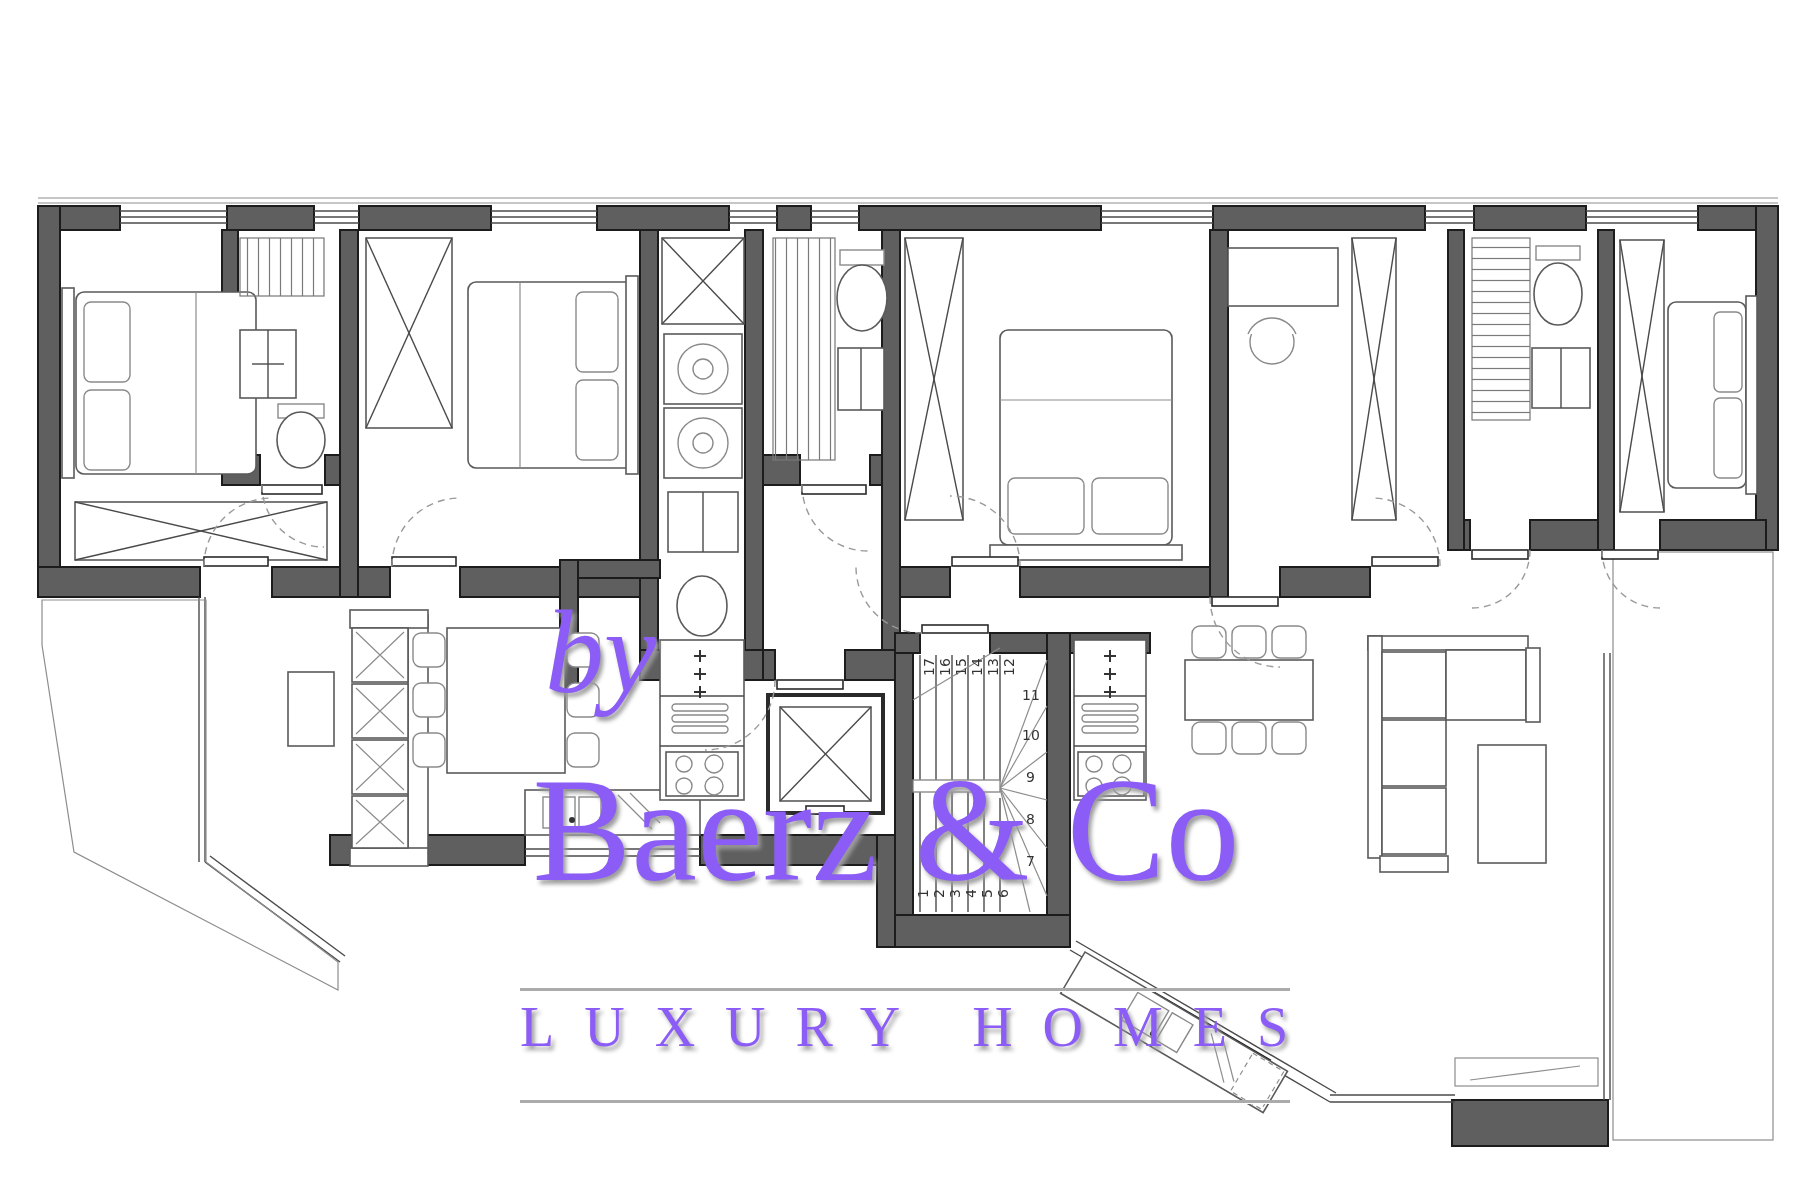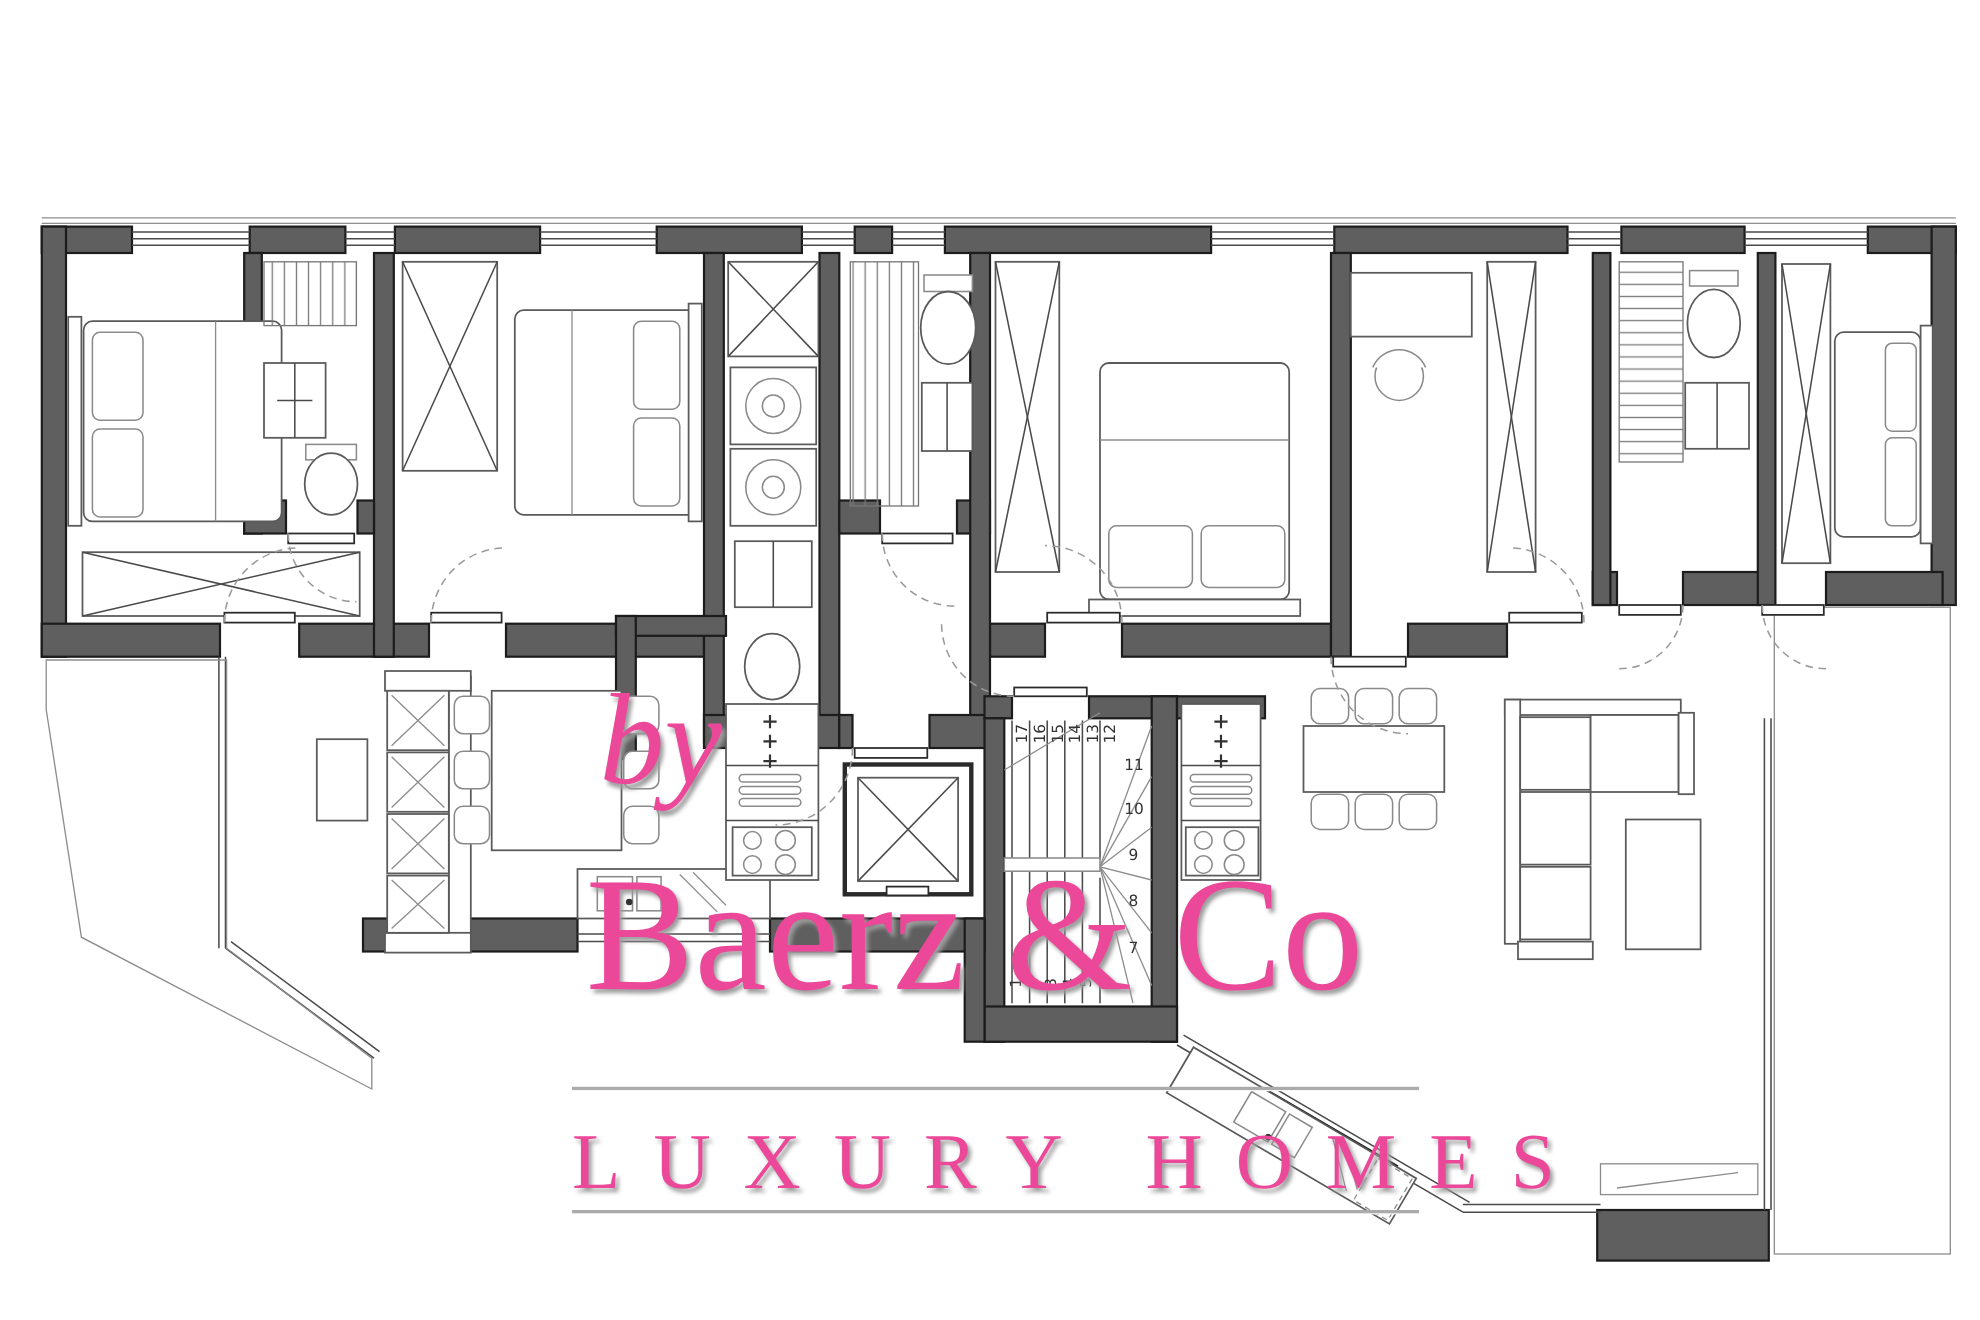--- a/index.html
+++ b/index.html
@@ -9,27 +9,27 @@
   
   .wall{fill:#5f5f5f;stroke:#1c1c1c;stroke-width:2;}
   .thin{fill:none;stroke:#4a4a4a;stroke-width:1.4;}
   .lite{fill:none;stroke:#8d8d8d;stroke-width:1.2;}
   .furn{fill:#ffffff;stroke:#5a5a5a;stroke-width:1.6;}
   .furnl{fill:#ffffff;stroke:#8a8a8a;stroke-width:1.4;}
   .arc{fill:none;stroke:#9a9a9a;stroke-width:1.4;stroke-dasharray:7 5;}
   .leaf{fill:#ffffff;stroke:#2a2a2a;stroke-width:1.6;}
   .num{font-family:"DejaVu Sans",sans-serif;font-size:14px;fill:#333;}
   
-  .wm{position:absolute;color:#ec4899;font-family:"Liberation Serif",serif;
-      text-shadow:3px 4px 4px #9c9c9c;user-select:none;margin-top:20px;}
+  .wm{position:absolute;color:#8b5cf6;font-family:"Liberation Serif",serif;
+      text-shadow:3px 4px 4px #9c9c9c;user-select:none;}
   .wm-by{left:545px;top:585px;font-size:118px;font-style:italic;}
   .wm-brand{left:496px;top:745px;width:780px;font-size:148px;text-align:center;white-space:nowrap;}
   .wm-rule{position:absolute;left:520px;width:770px;height:0;border-top:3px solid #ababab;
            box-shadow:0 1px 0 #ffffff;}
-  .wm-tag{left:520px;top:995px;width:770px;font-size:72px;letter-spacing:30px;text-align:center;white-space:nowrap;}
+  .wm-tag{left:520px;top:995px;width:770px;font-size:56px;letter-spacing:30px;text-align:center;white-space:nowrap;}
 </style>
 </head>
 <body>
 
 <div class="stage">
 
 <svg width="1800" height="1200" viewBox="0 0 1800 1200">
   <defs>
     <pattern id="hatchV" width="11" height="11" patternUnits="userSpaceOnUse">
       <path d="M5.5 0 V11" stroke="#7a7a7a" stroke-width="1.2"></path>

